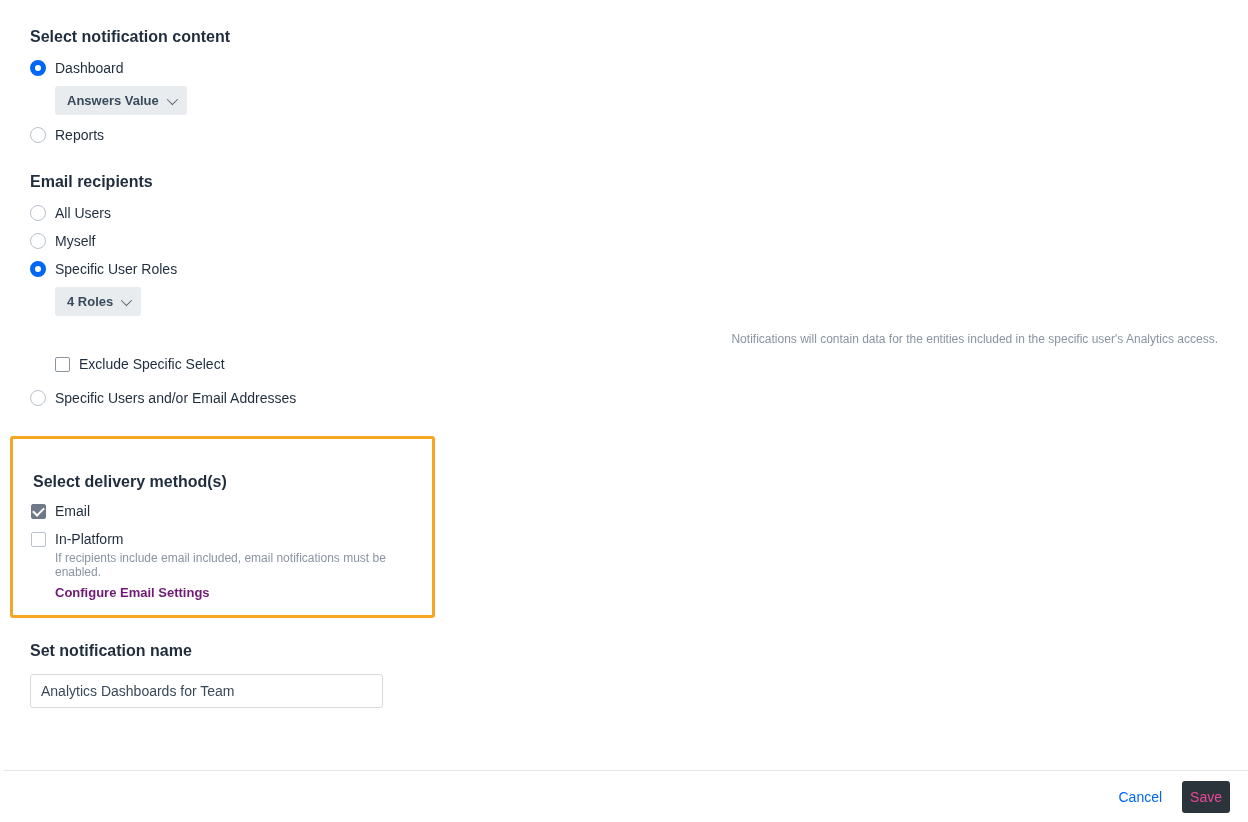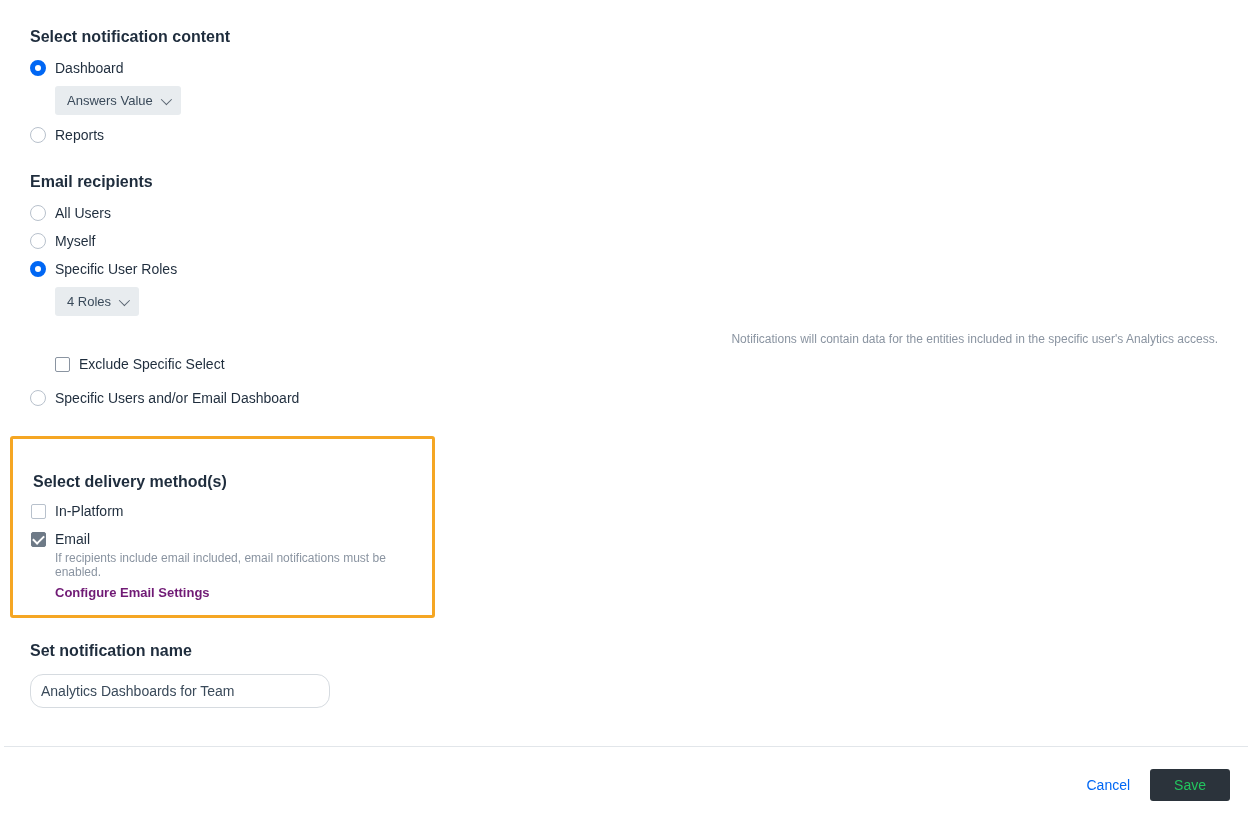--- a/index.html
+++ b/index.html
@@ -71,20 +71,21 @@
       background: #e8ecef;
       border: none;
       border-radius: 3px;
       padding: 7px 12px;
       font-size: 13px;
       color: #3a4a5a;
       cursor: pointer;
       gap: 8px;
       margin-top: -2px;
       margin-bottom: 12px;
+      font-weight: bold;
     }
     .chev-down {
       width: 8px; height: 8px;
       border: solid #5a6572;
       border-width: 0 1.5px 1.5px 0;
       transform: rotate(45deg) translateY(-2px);
       display: inline-block;
     }
     .helper-text {
       font-size: 12px;
@@ -111,53 +112,53 @@
     .highlight-box {
       border: 3px solid #f5a623;
       border-radius: 3px;
       padding: 32px 18px 14px 18px;
       margin-left: -20px;
       width: 425px;
       margin-bottom: 24px;
     }
     .highlight-box .section-title { margin-left: 2px; margin-bottom: 12px; margin-top: 2px;}
     .text-input {
-      width: 300px;
+      width: 353px;
       padding: 8px 10px;
       font-size: 14px;
       border: 1px solid #d6dbe0;
-      border-radius: 13px;
+      border-radius: 3px;
       color: #3a4a5a;
     }
     .footer {
       position: absolute;
       left: 4px; right: 0; bottom: 0;
       border-top: 1px solid #e2e6ea;
-      height: 76px;
+      height: 52px;
       display: flex;
       justify-content: flex-end;
       align-items: center;
       padding-right: 18px;
       gap: 12px;
       background: #fff;
     }
     .btn-cancel {
       background: none;
       border: none;
       color: #0067f4;
       font-size: 14px;
       cursor: pointer;
       padding: 8px 8px;
     }
     .btn-save {
       background: #2b333b;
-      color: #22c55e;
+      color: #ec4899;
       border: none;
       border-radius: 3px;
-      padding: 8px 24px;
+      padding: 8px 8px;
       font-size: 14px;
       cursor: pointer;
     }
   </style>
 </head>
 <body>
 
 <div class="content">
 
   <div class="section">
@@ -205,35 +206,35 @@
       </button>
       <div class="helper-text">Notifications will contain data for the entities included in the specific user's Analytics access.</div>
       <div class="check-row">
         <div class="check"></div>
         <span class="opt-label">Exclude Specific Select</span>
       </div>
     </div>
 
     <div class="radio-row" style="margin-top:18px;">
       <div class="radio"></div>
-      <span class="opt-label">Specific Users and/or Email Dashboard</span>
+      <span class="opt-label">Specific Users and/or Email Addresses</span>
     </div>
   </div>
 
   <div class="highlight-box">
     <div class="section-title">Select delivery method(s)</div>
+
+    <div class="check-row">
+      <div class="check checked"></div>
+      <span class="opt-label">Email</span>
+    </div>
 
     <div class="check-row">
       <div class="check gray"></div>
       <span class="opt-label">In-Platform</span>
-    </div>
-
-    <div class="check-row">
-      <div class="check checked"></div>
-      <span class="opt-label">Email</span>
     </div>
     <div class="helper-text-sm">If recipients include email included, email notifications must be enabled.</div>
     <a class="link">Configure Email Settings</a>
   </div>
 
   <div class="section">
     <div class="section-title">Set notification name</div>
     <input type="text" class="text-input" value="Analytics Dashboards for Team" style="">
   </div>
 

